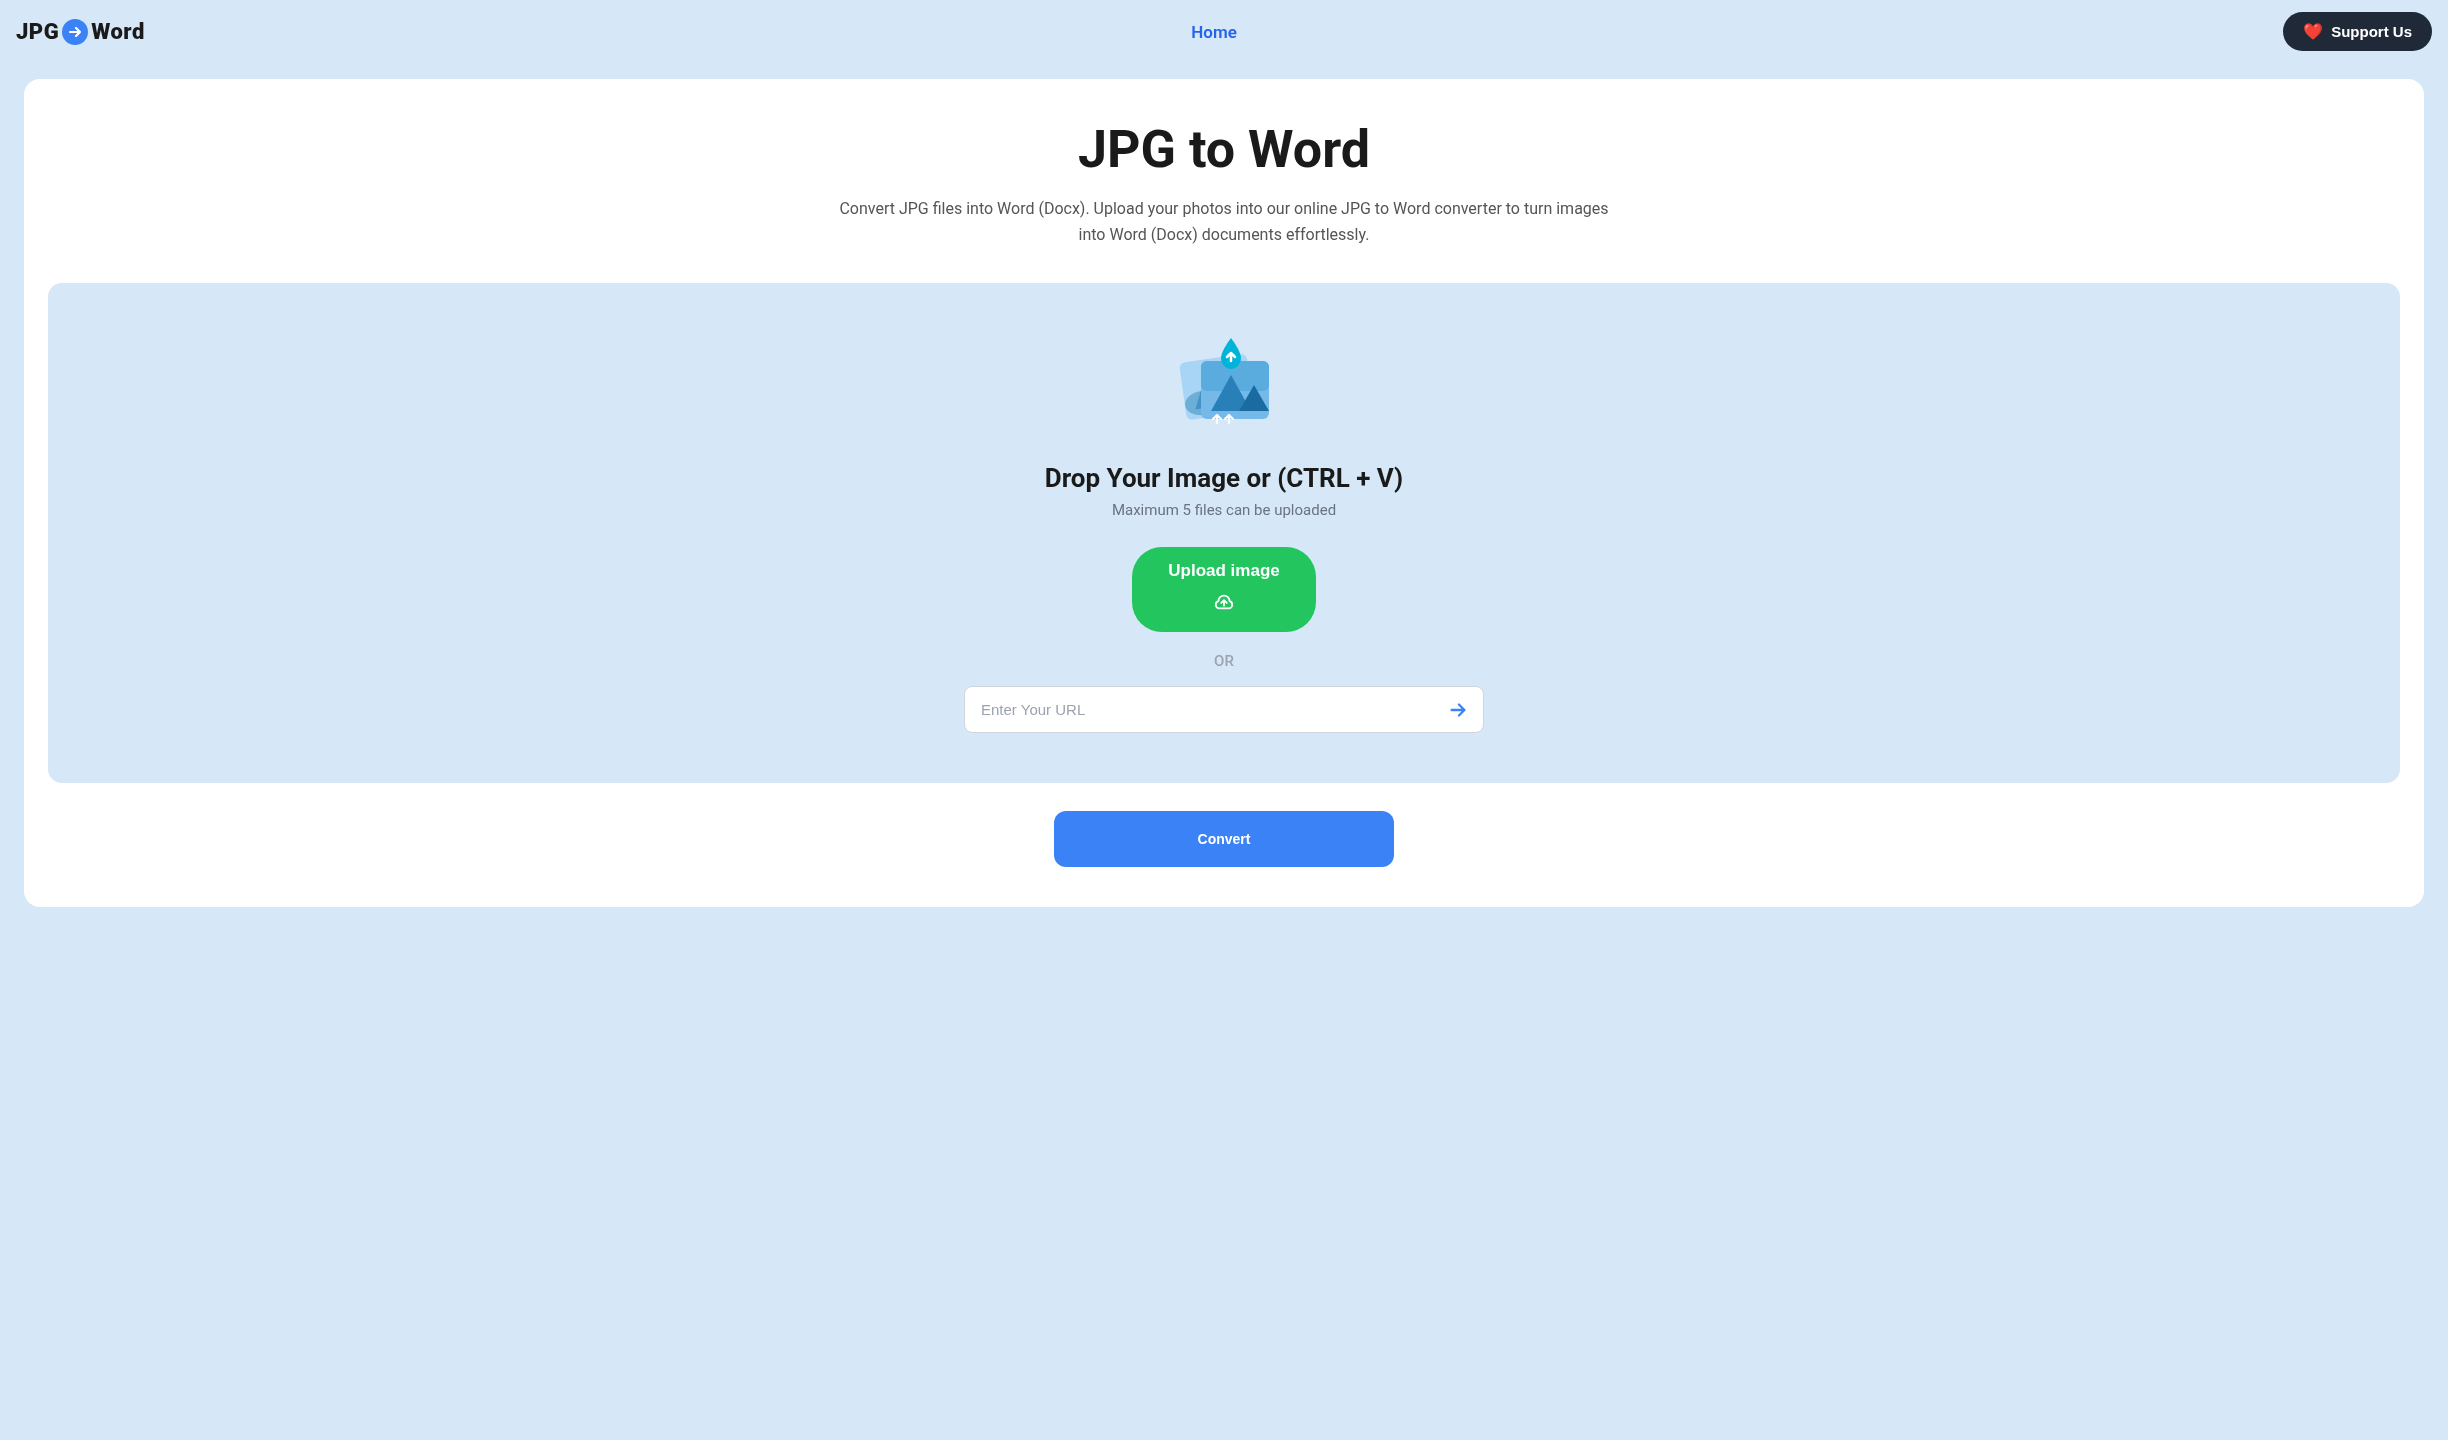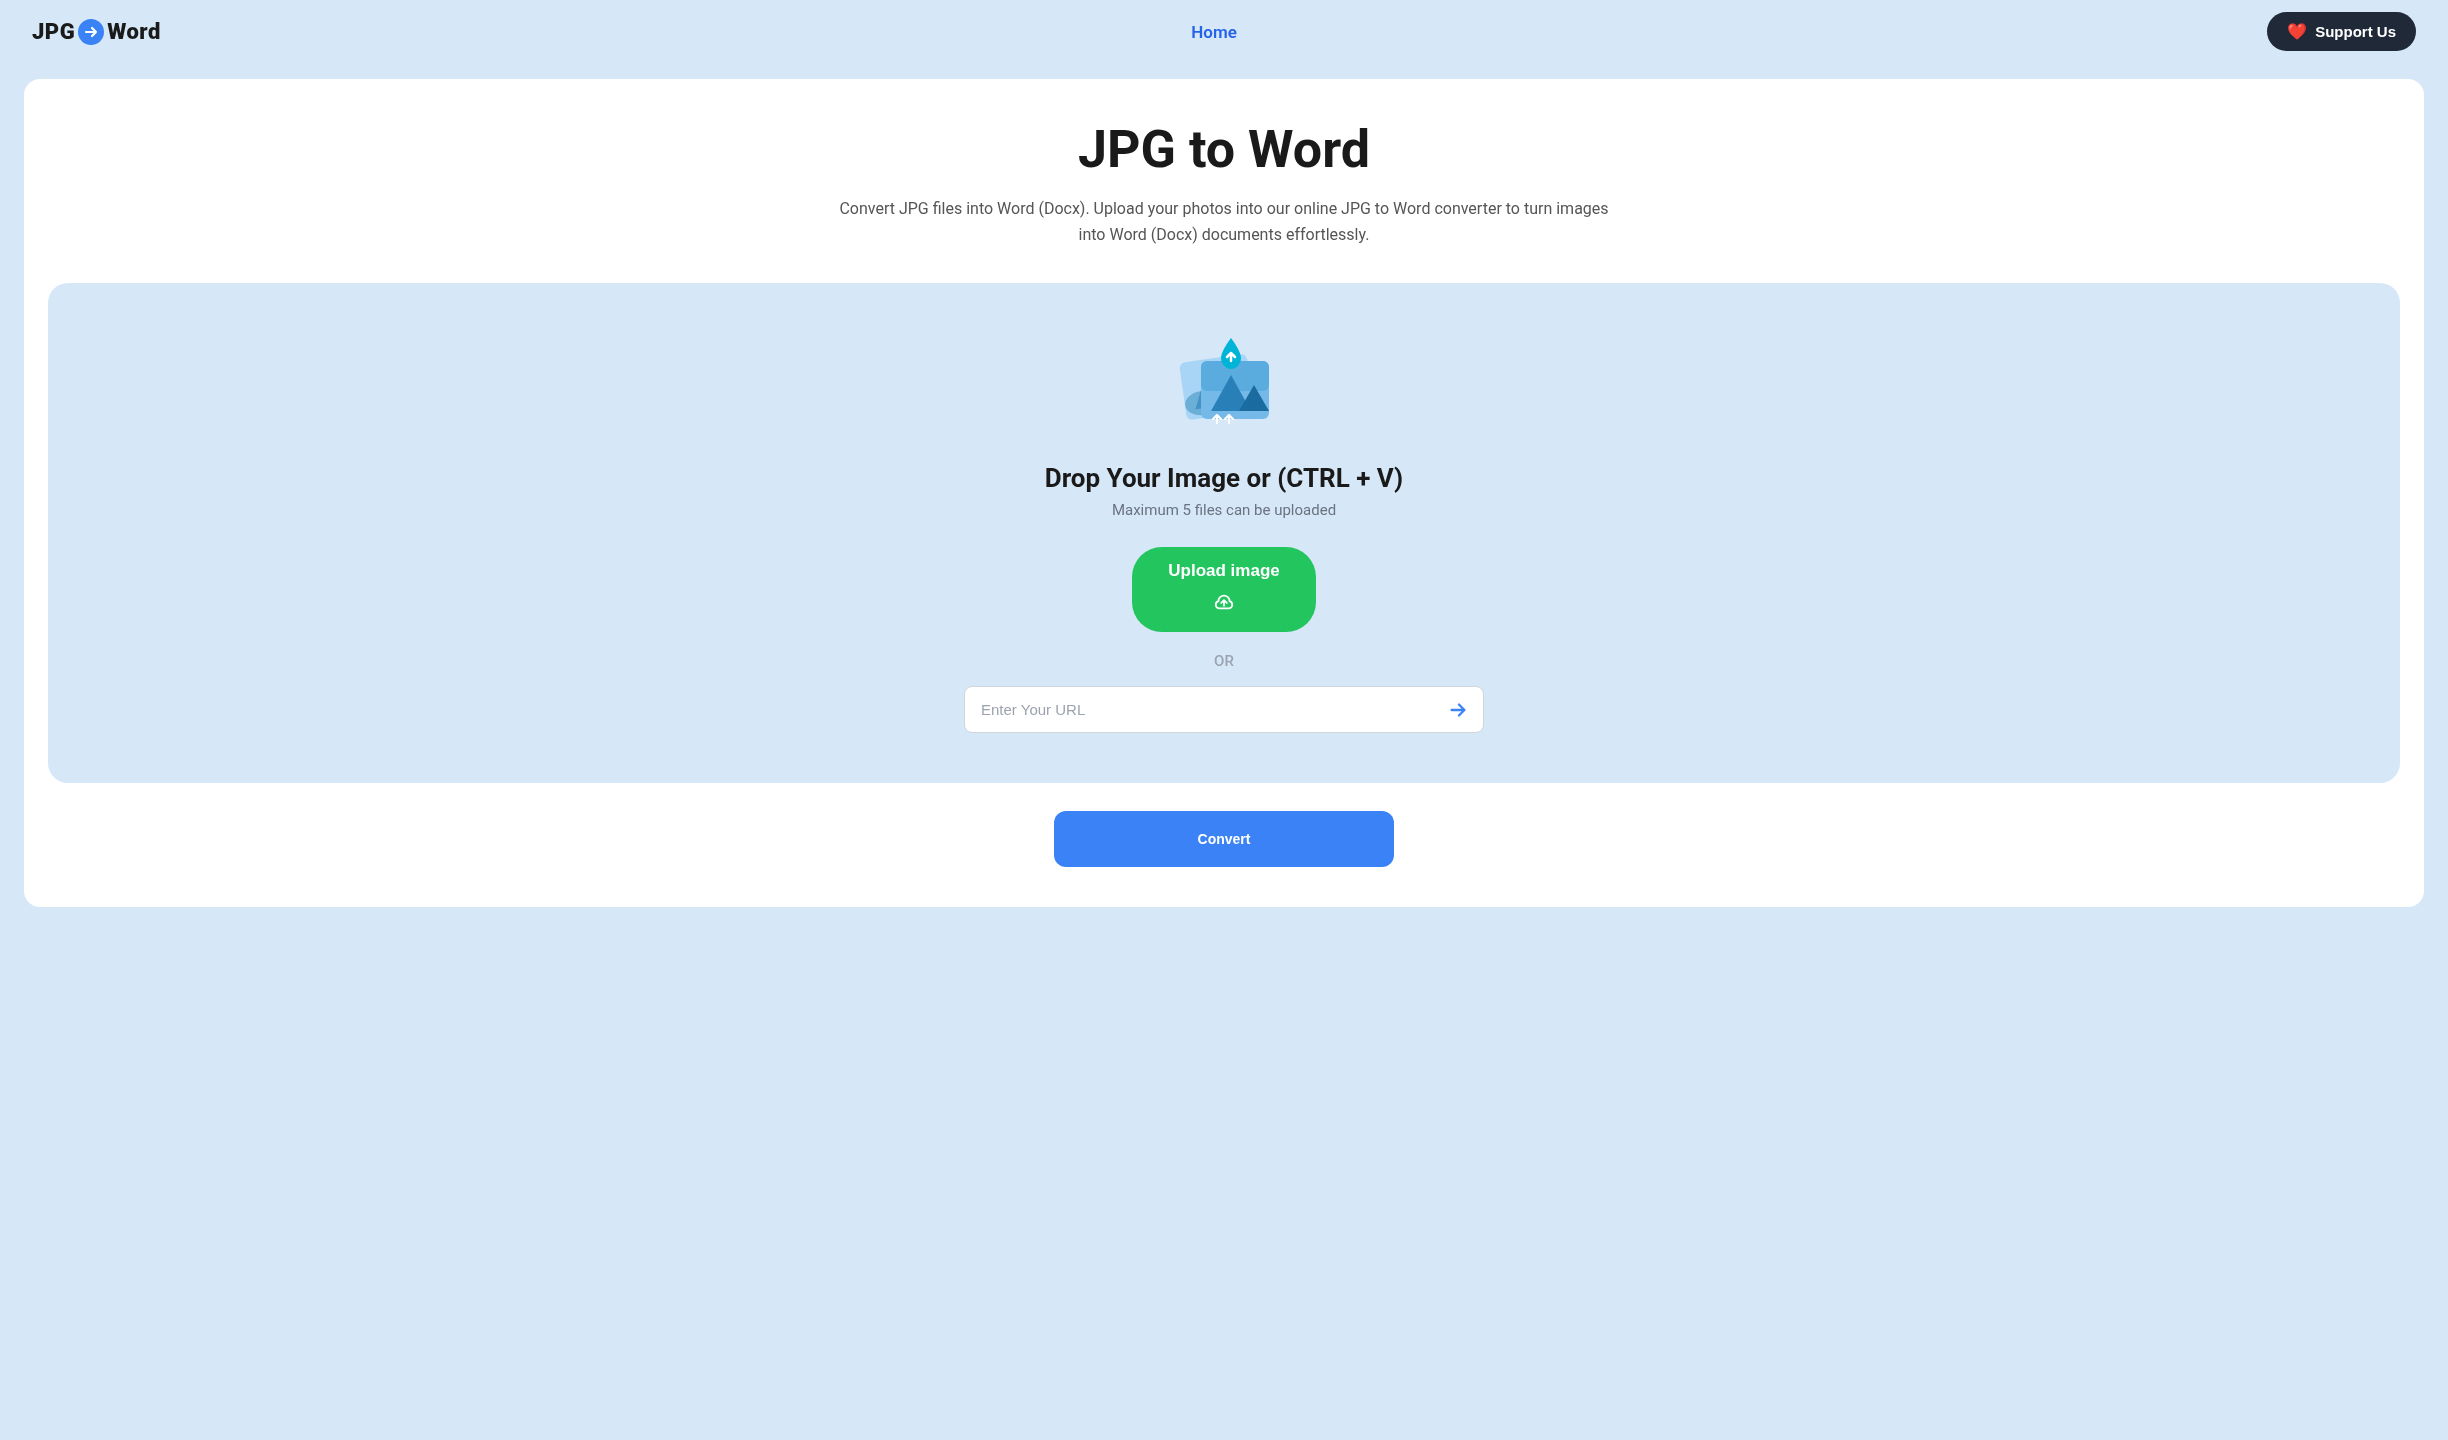--- a/index.html
+++ b/index.html
@@ -12,21 +12,21 @@
       font-family: -apple-system, BlinkMacSystemFont, 'Segoe UI', Roboto, sans-serif;
       background-color: #d6e8f7;
       min-height: 100vh;
     }
 
     
     .navbar {
       display: flex;
       align-items: center;
       justify-content: space-between;
-      padding: 12px 32px;
+      padding: 12px 16px;
       background-color: #d6e8f7;
       gap: 20px;
     }
 
     .logo {
       display: flex;
       align-items: center;
       font-size: 22px;
       font-weight: 900;
       color: #1a1a1a;
@@ -101,21 +101,21 @@
       font-size: 16px;
       color: #555555;
       max-width: 800px;
       margin: 0 auto 36px;
       line-height: 1.6;
     }
 
     
     .dropzone {
       background-color: #d6e8f7;
-      border-radius: 20px;
+      border-radius: 14px;
       padding: 50px 40px;
       display: flex;
       flex-direction: column;
       align-items: center;
       justify-content: center;
       margin-bottom: 28px;
     }
 
     .upload-icon-wrapper {
       margin-bottom: 20px;

